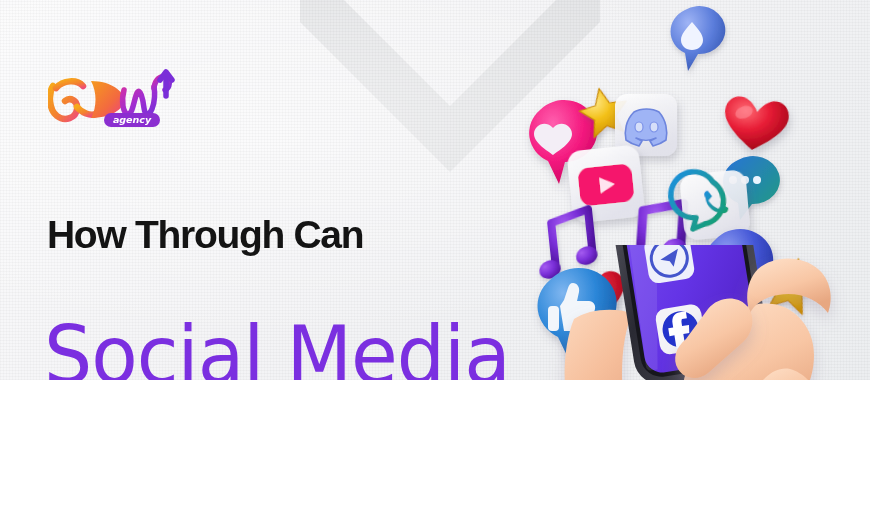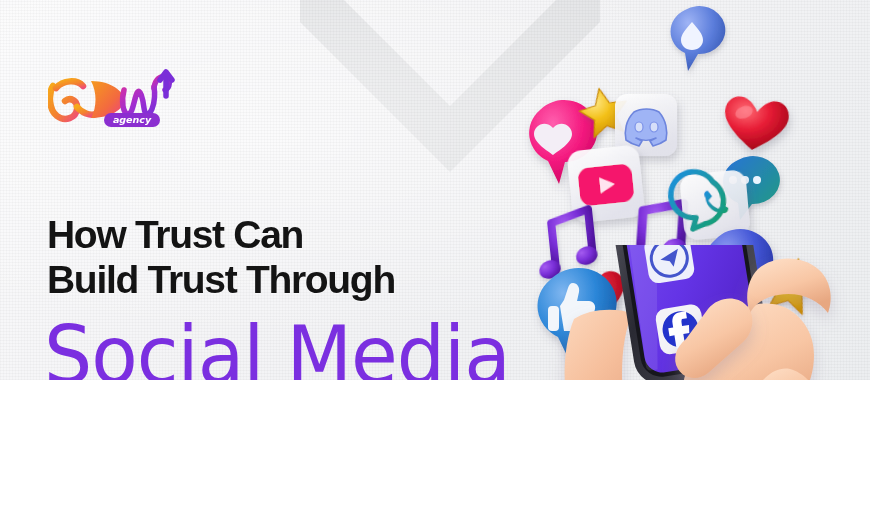--- a/index.html
+++ b/index.html
@@ -126,22 +126,21 @@
       <path d="M224 24 L236 8 L248 24" fill="none" stroke="#7a2fd8" stroke-width="11" stroke-linecap="round" stroke-linejoin="round"></path>
     </g>
 
     <g>
       <rect x="112" y="90" width="112" height="28" rx="14" fill="#8b2fd0"></rect>
       <text x="168" y="110" text-anchor="middle" font-family="DejaVu Sans, sans-serif" font-size="19" font-style="italic" font-weight="700" fill="#ffffff">agency</text>
     </g>
   </svg>
 
   <h1 class="headline">
-    <span>How Trust Can</span>
-    <span class="l2">Build Trust Through</span>
+    <span>How Through Can</span>
   </h1>
 
   <div class="subhead">Social Media</div>
 
   <div class="art">
 
     <svg width="400" height="520" viewBox="0 0 400 520" style="left:470px; top:0;">
       <defs>
         <radialGradient id="pinkG" cx="35%" cy="28%" r="80%">
           <stop offset="0%" stop-color="#ff5fae"></stop>

